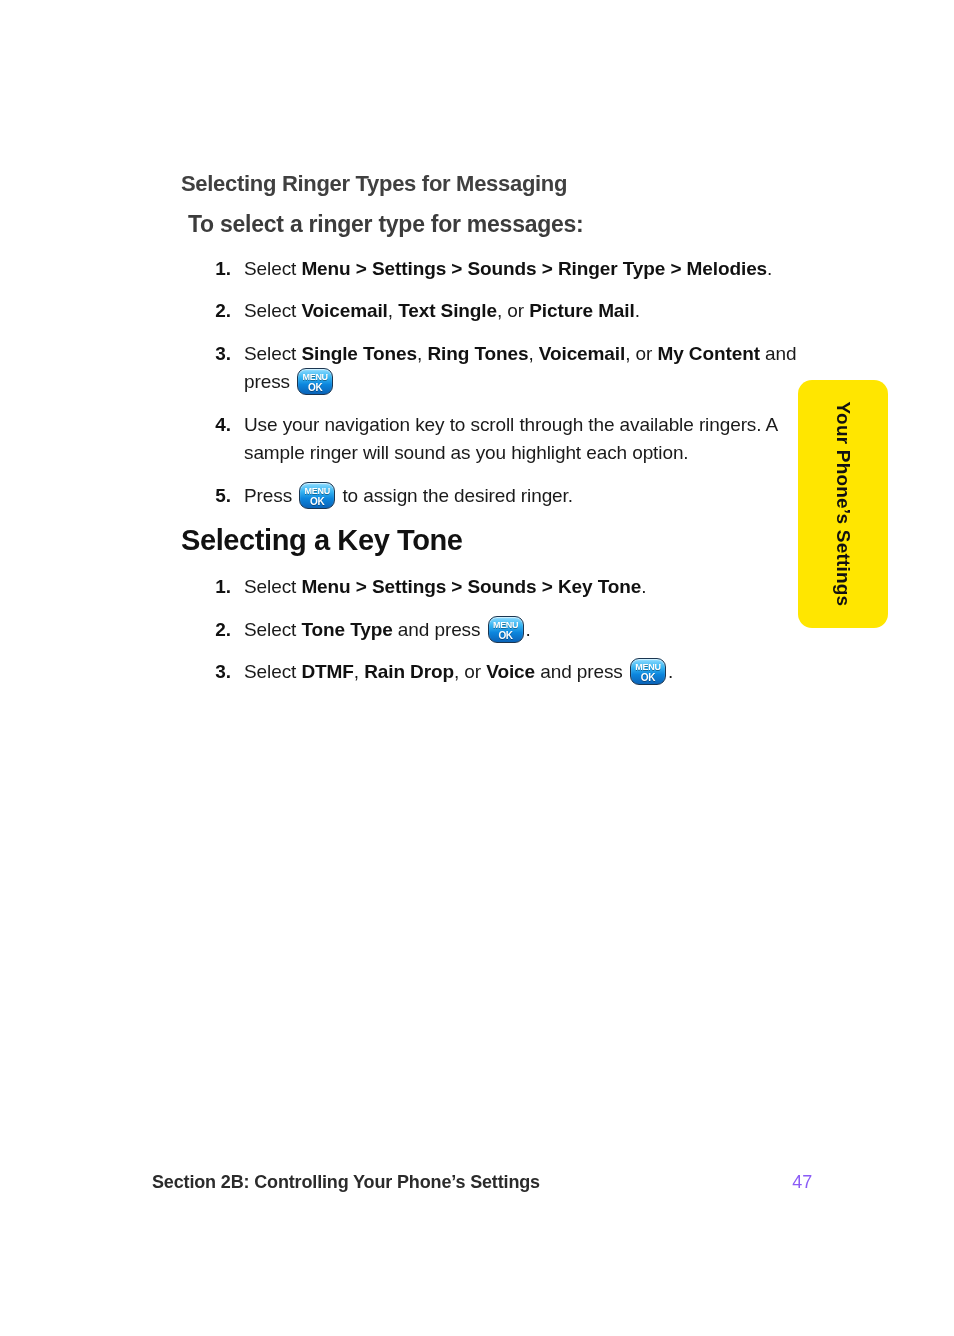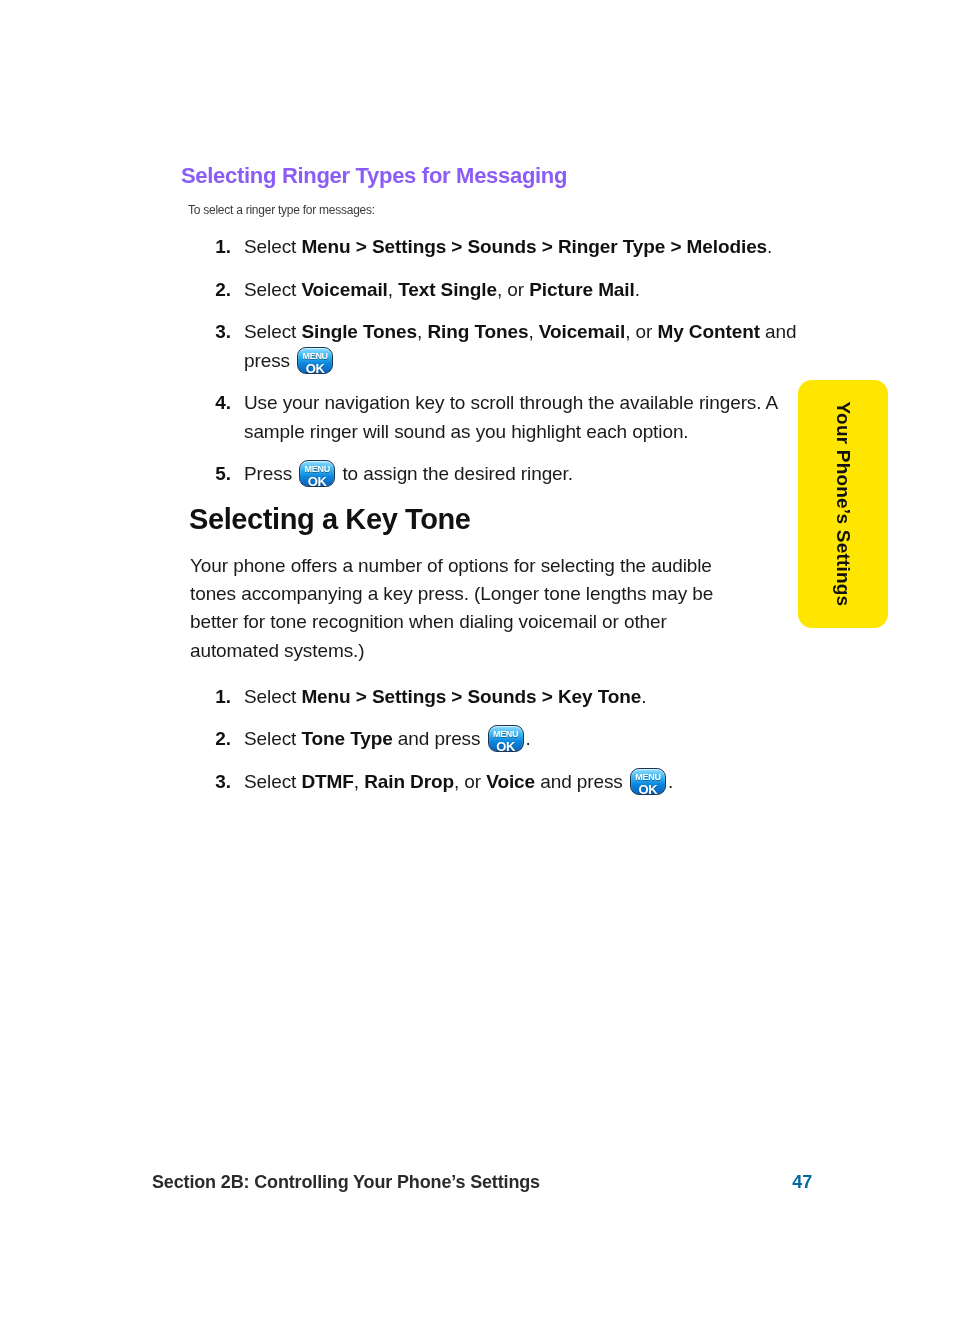--- a/index.html
+++ b/index.html
@@ -29,40 +29,40 @@
     left: 181px;
     top: 155px;
     width: 600px;
   }
 
   
   .h-sub {
     font-size: 22px;
     font-weight: bold;
     letter-spacing: -0.3px;
-    color: #8b5cf6;
-    margin: 8px 0 14px 0;
+    color: #404040;
+    margin: 16px 0 14px 0;
     line-height: 1.18;
     font-stretch: condensed;
   }
   .h-main {
     font-size: 29px;
     font-weight: bold;
     letter-spacing: -0.4px;
     color: #111111;
-    margin: 0 0 16px 12px;
+    margin: 0 0 16px 4px;
     line-height: 1.15;
     position: relative;
     left: -4px;
   }
 
   
   .leadin {
-    font-size: 12px;
-    font-weight: normal;
+    font-size: 23px;
+    font-weight: bold;
     color: #3c3c3c;
     letter-spacing: -0.25px;
     margin: 0 0 16px 7px;
     line-height: 1.2;
   }
 
   
   .para {
     font-size: 19px;
     color: #1a1a1a;
@@ -128,21 +128,21 @@
     right: 0;
     text-align: center;
     font-family: "Liberation Sans", sans-serif;
     font-weight: bold;
     color: #ffffff;
     letter-spacing: -0.3px;
     line-height: 1;
     text-shadow: 0 1px 0 rgba(0,0,0,0.35);
   }
   .menukey .kt1 { top: 4px;  font-size: 9px; }
-  .menukey .kt2 { top: 14px; font-size: 13px; }
+  .menukey .kt2 { top: 14px; font-size: 10px; }
 
   
   #sidetab {
     position: absolute;
     left: 798px;
     top: 380px;
     width: 90px;
     height: 248px;
     background: #ffe600;
     border-radius: 14px;
@@ -167,39 +167,38 @@
     top: 1172px;
     width: 660px;
     display: flex;
     justify-content: space-between;
     align-items: baseline;
     font-size: 18px;
     font-weight: bold;
     color: #2b2b2b;
     letter-spacing: -0.15px;
   }
-  #footer .pageno { font-size: 18px; font-weight: bold; color: #0369a1; }
+  #footer .pageno { font-size: 18px; font-weight: normal; color: #8b5cf6; }
 </style>
 </head>
 <body>
 
 <div id="page">
 
   <div id="content">
       <div class="h-sub">Selecting Ringer Types for Messaging</div>
       <div class="leadin">To select a ringer type for messages:</div>
       <ol class="steps wide">
         <li><span class="num">1.</span><span>Select </span><b>Menu</b><b> &gt; </b><b>Settings</b><b> &gt; </b><b>Sounds</b><b> &gt; </b><b>Ringer Type</b><b> &gt; </b><b>Melodies</b><span>.</span></li>
         <li><span class="num">2.</span><span>Select </span><b>Voicemail</b><span>, </span><b>Text Single</b><span>, or </span><b>Picture Mail</b><span>.</span></li>
         <li><span class="num">3.</span><span>Select </span><b>Single Tones</b><span>, </span><b>Ring Tones</b><span>, </span><b>Voicemail</b><span>, or </span><b>My Content</b><span> and press </span><span class="menukey"><span class="kt kt1">MENU</span><span class="kt kt2">OK</span></span></li>
         <li><span class="num">4.</span><span>Use your navigation key to scroll through the available ringers. A sample ringer will sound as you highlight each option.</span></li>
         <li><span class="num">5.</span><span>Press </span><span class="menukey"><span class="kt kt1">MENU</span><span class="kt kt2">OK</span></span><span> to assign the desired ringer.</span></li>
       </ol>
       <div class="h-main">Selecting a Key Tone</div>
-      <div class="para">Your phone offers a number of options for selecting the audible tones accompanying a key press. (Longer tone lengths may be better for tone recognition when dialing voicemail or other automated systems.)</div>
       <ol class="steps narrow">
         <li><span class="num">1.</span><span>Select </span><b>Menu</b><b> &gt; </b><b>Settings</b><b> &gt; </b><b>Sounds</b><b> &gt; </b><b>Key Tone</b><span>.</span></li>
         <li><span class="num">2.</span><span>Select </span><b>Tone Type</b><span> and press </span><span class="menukey"><span class="kt kt1">MENU</span><span class="kt kt2">OK</span></span><span>.</span></li>
         <li><span class="num">3.</span><span>Select </span><b>DTMF</b><span>, </span><b>Rain Drop</b><span>, or </span><b>Voice</b><span> and press </span><span class="menukey"><span class="kt kt1">MENU</span><span class="kt kt2">OK</span></span><span>.</span></li>
       </ol>
     </div>
 
   <div id="sidetab">
     <span class="tab-label">Your Phone’s Settings</span>
   </div>

